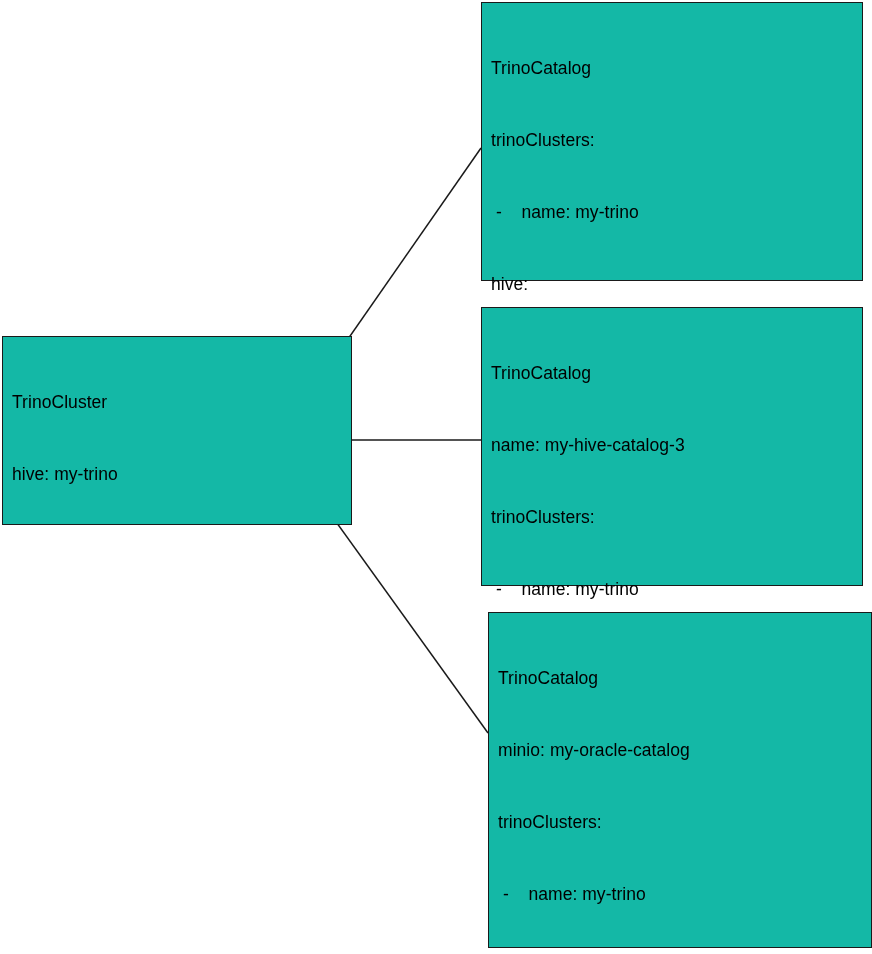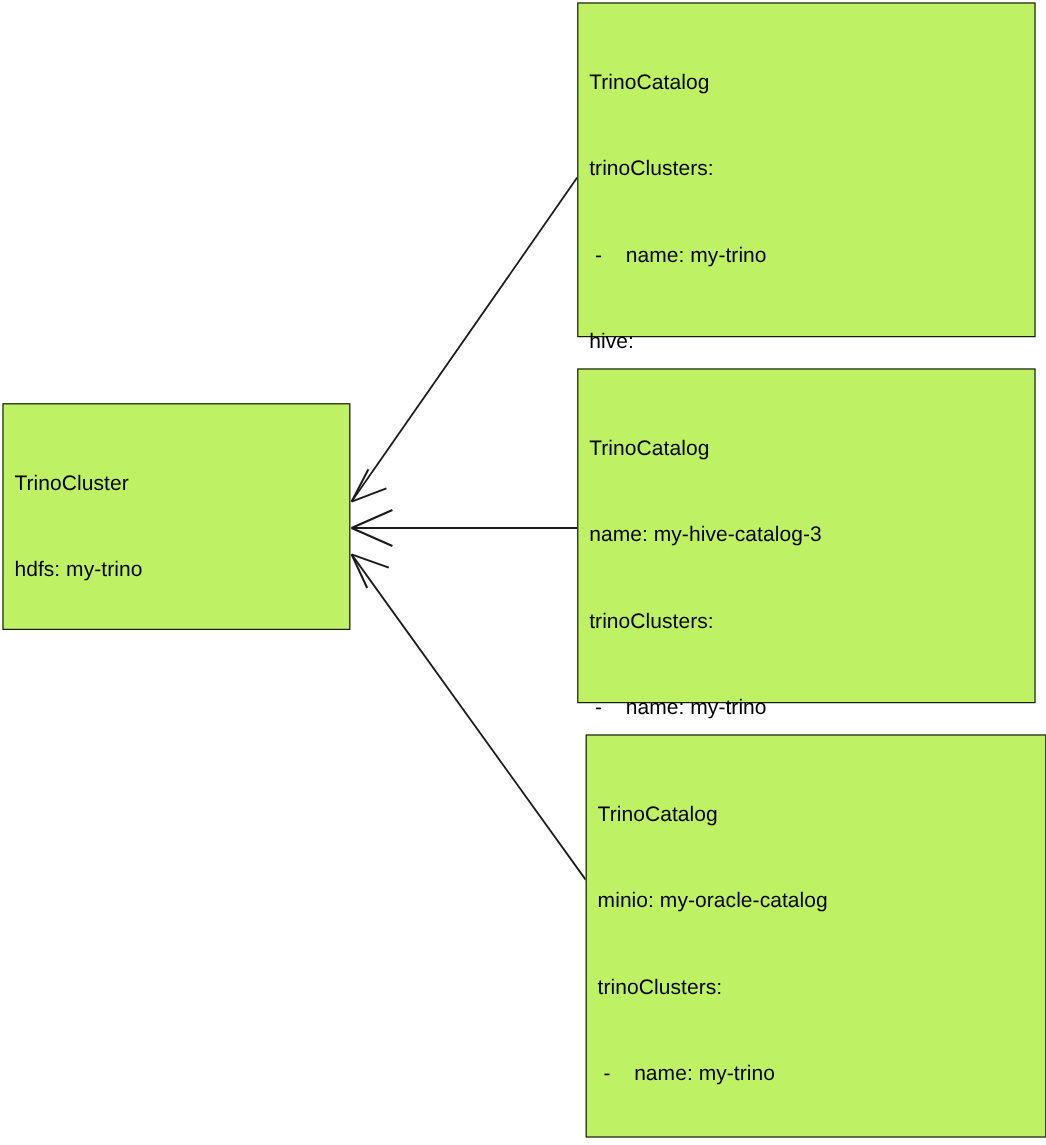--- a/index.html
+++ b/index.html
@@ -21,40 +21,40 @@
     position: absolute;
     left: 0;
     top: 0;
     width: 872px;
     height: 954px;
     pointer-events: none;
   }
   .node {
     position: absolute;
     box-sizing: border-box;
-    background: #bef264;
+    background: #14b8a6;
     border: 1.6px solid #1a1a1a;
   }
   .node-text {
     position: absolute;
     left: 9px;
     top: 5px;
     font-size: 17.5px;
     line-height: 24px;
     color: #000000;
     white-space: pre;
     letter-spacing: 0.05px;
   }
   .node-line {
     white-space: pre;
   }
   #cluster-node {
     left: 2px;
     top: 336px;
-    width: 290px;
+    width: 350px;
     height: 189px;
   }
   #catalog-node-0 {
     left: 481px;
     top: 2px;
     width: 382px;
     height: 279px;
   }
   #catalog-node-1 {
     left: 481px;
@@ -97,21 +97,21 @@
     <g>
       <line x1="760" y1="816" x2="787" y2="853" stroke="#1a1a1a" stroke-width="1.5"></line>
       <line x1="787" y1="853" x2="763" y2="842" stroke="#1a1a1a" stroke-width="1.7"></line>
       <line x1="787" y1="853" x2="783" y2="826" stroke="#1a1a1a" stroke-width="1.7"></line>
     </g>
   </svg>
 
   <div class="node" id="cluster-node">
     <div class="node-text">
       <div class="node-line">TrinoCluster</div>
-      <div class="node-line">hdfs: my-trino</div>
+      <div class="node-line">hive: my-trino</div>
     </div>
   </div>
 
   <div class="node" id="catalog-node-0">
     <div class="node-text">
       <div class="node-line">TrinoCatalog</div>
       <div class="node-line">trinoClusters:</div>
       <div class="node-line"> -    name: my-trino</div>
       <div class="node-line">hive:</div>
       <div class="node-line">    s3: # S3ConnnectionSpec</div>

